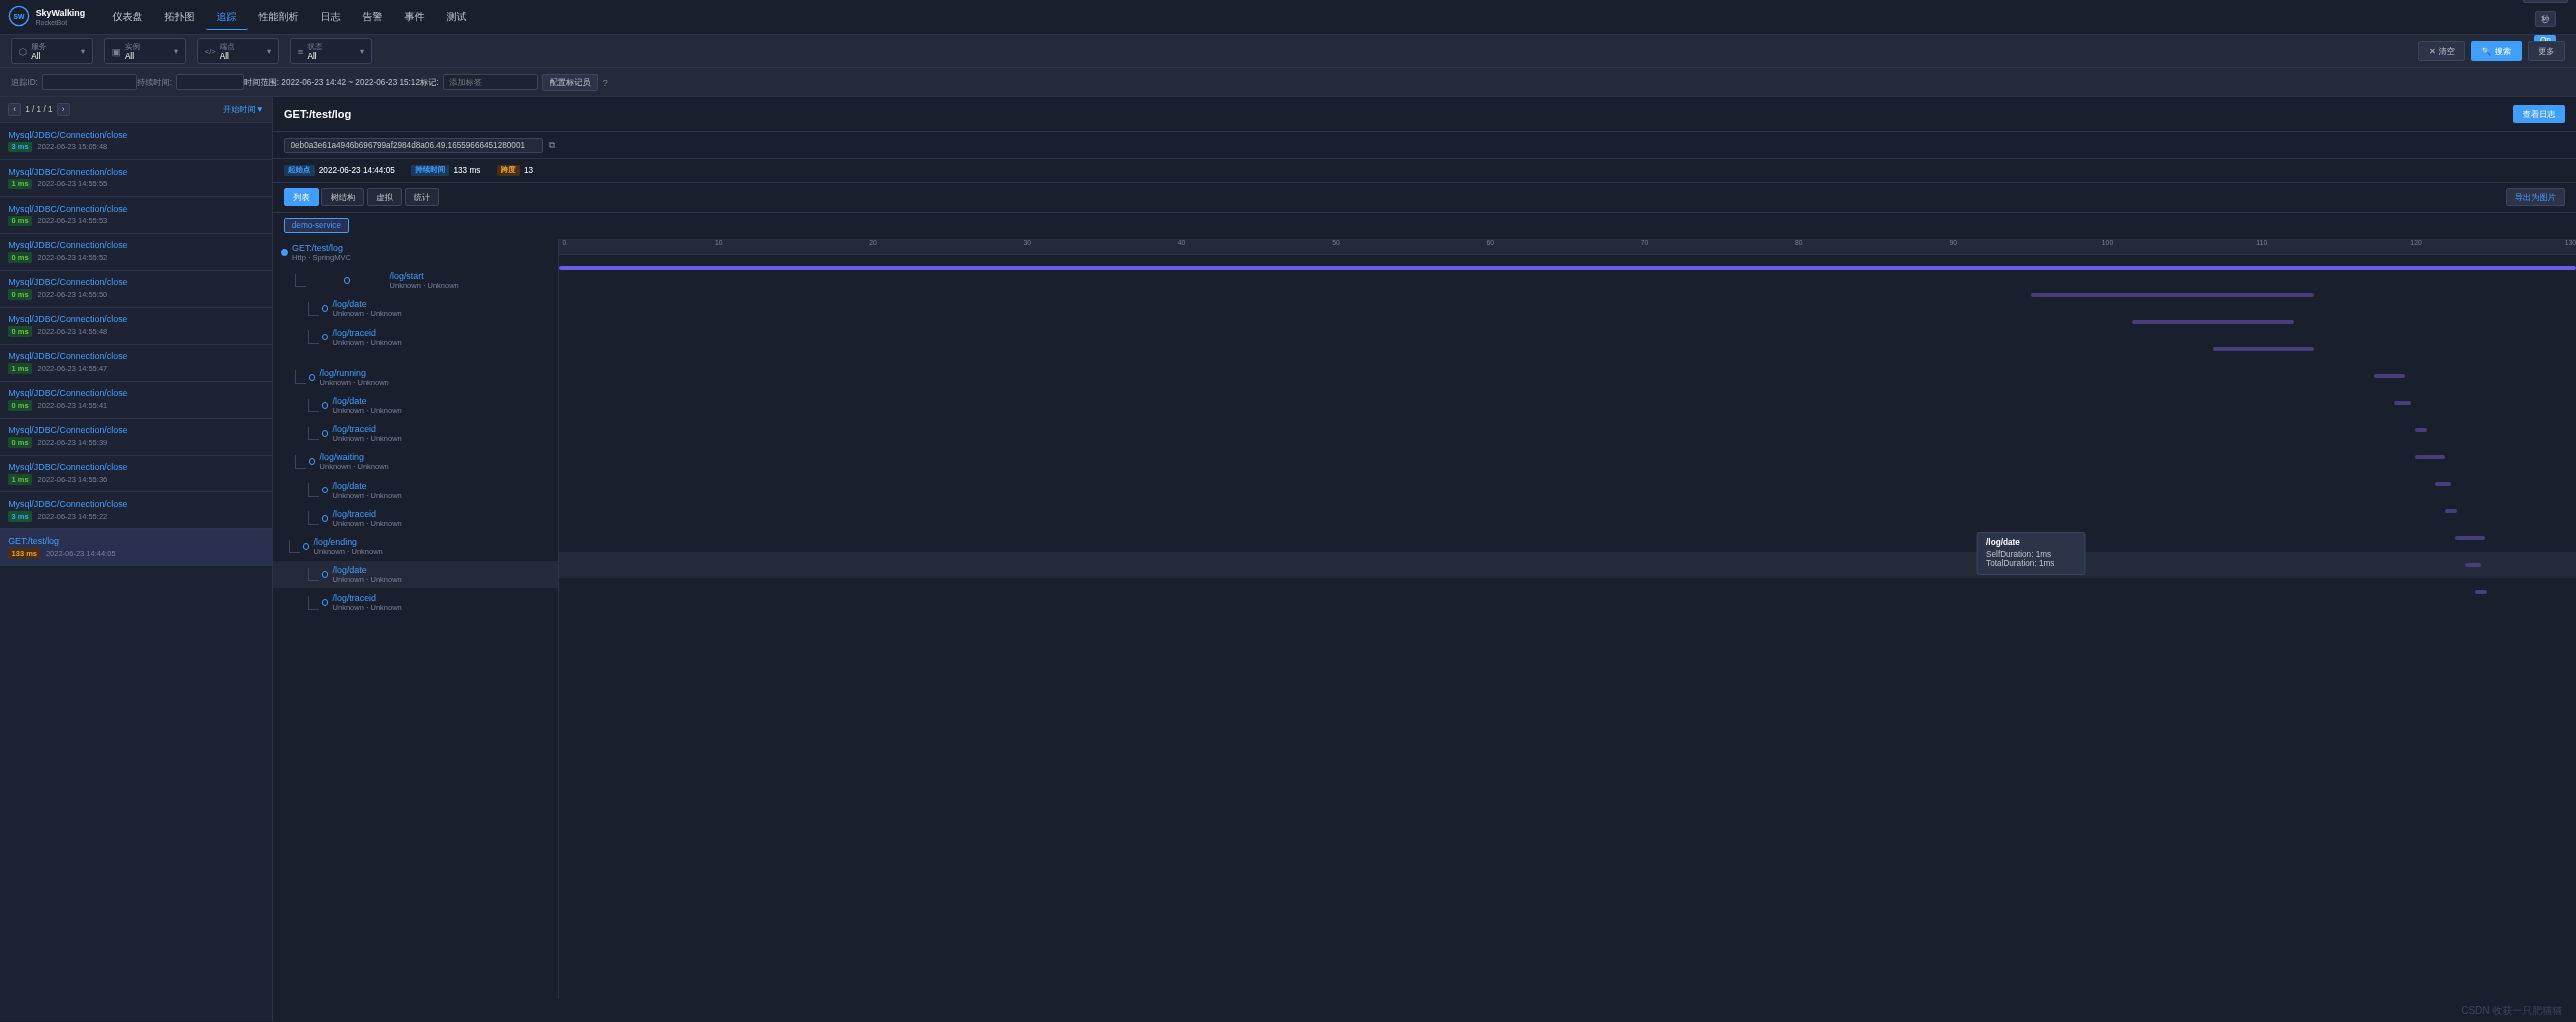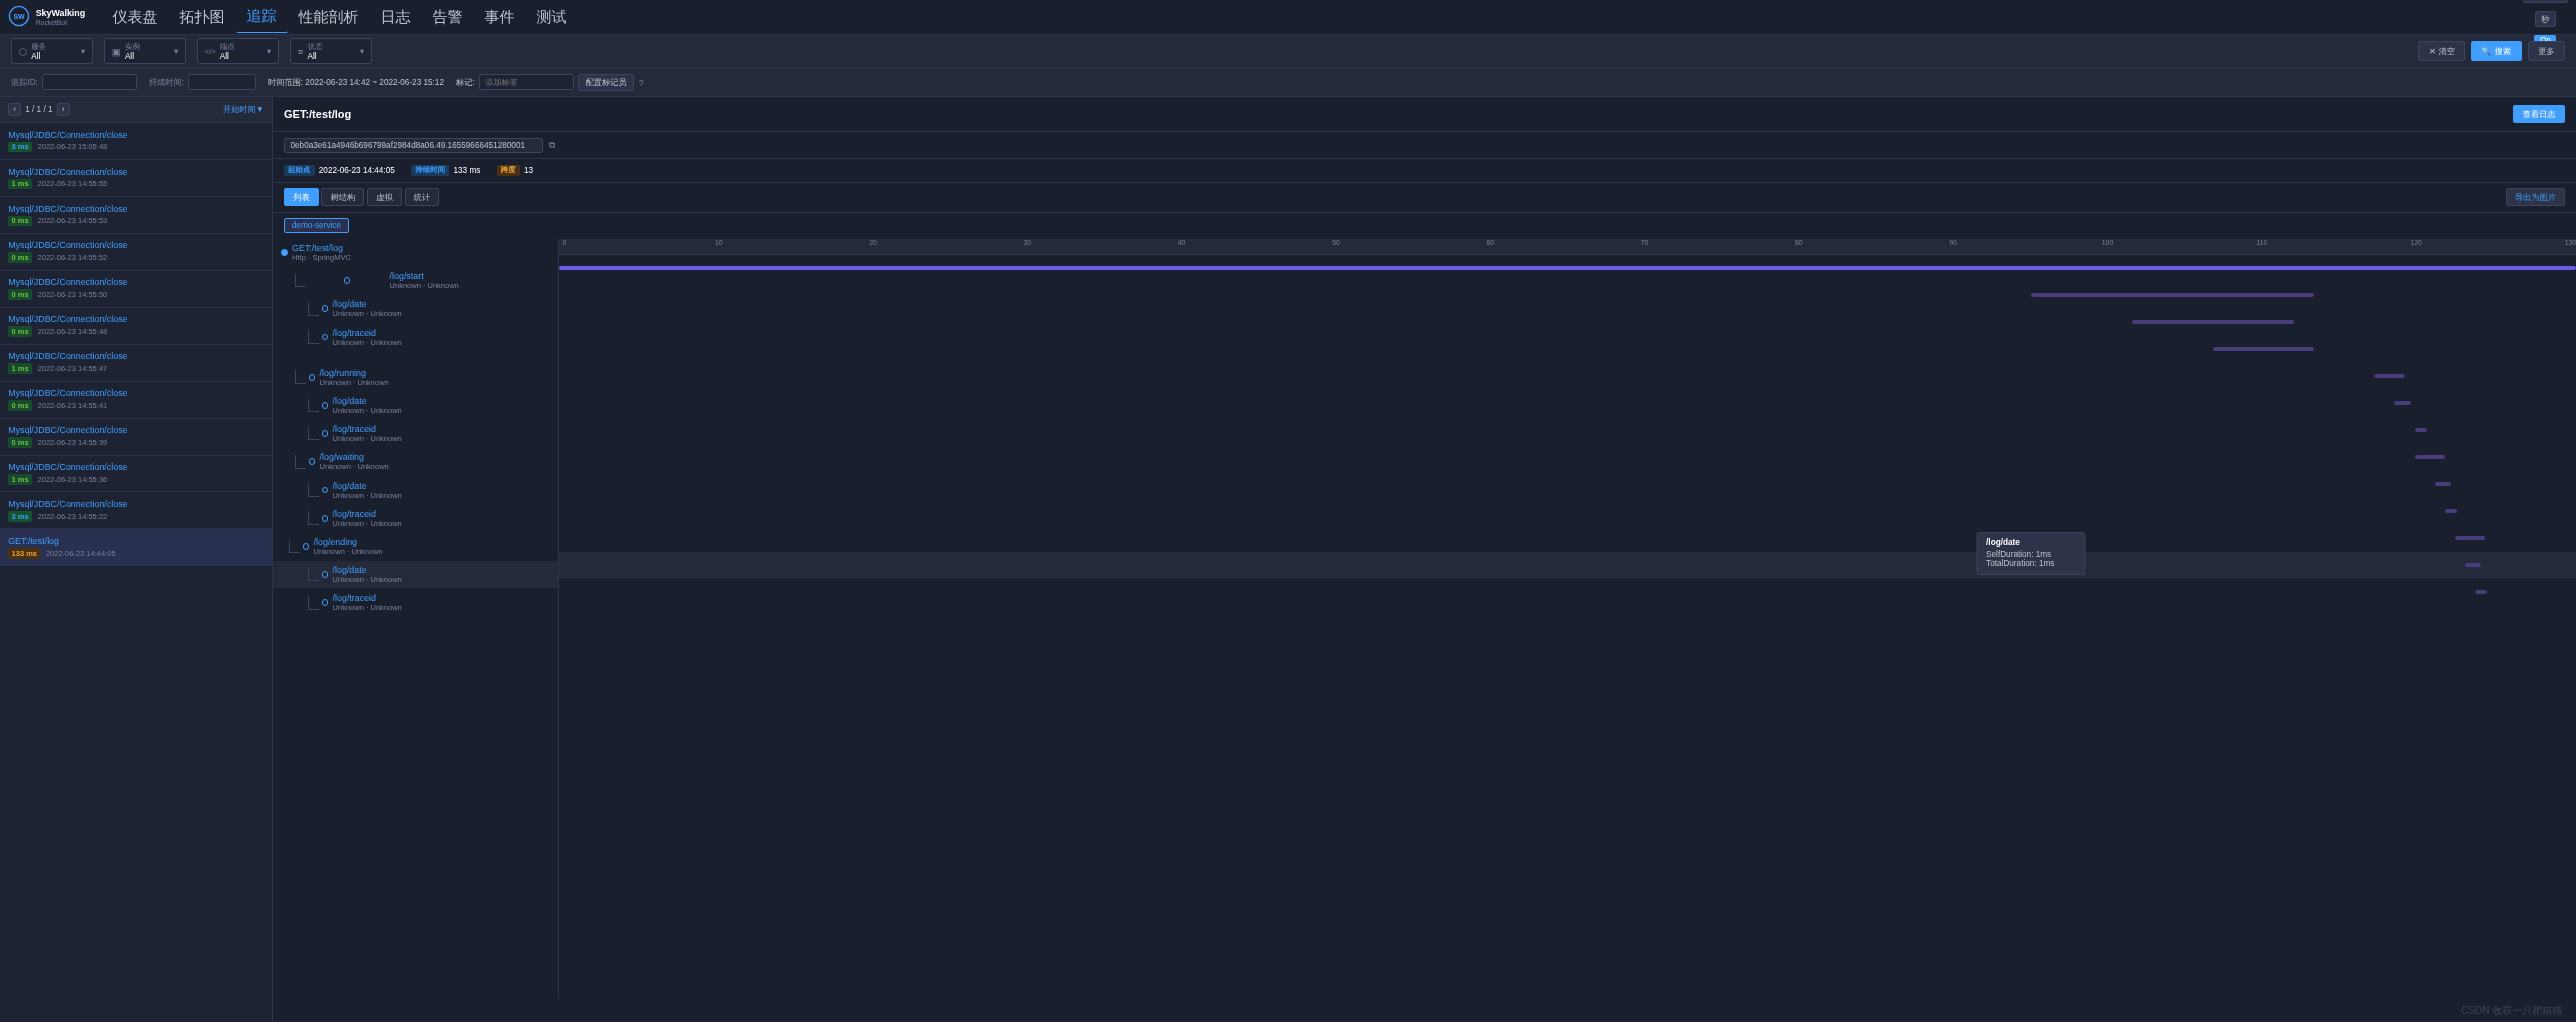--- a/index.html
+++ b/index.html
@@ -19,21 +19,21 @@
       align-items: center;
       margin-right: 16.4px;
     }
     .logo-text { color: #fff; font-size: 8.9px; font-weight: bold; line-height: 1.2; }
     .logo-sub { color: #7a8099; font-size: 6.8px; }
     .nav-items { display: flex; align-items: center; flex: 1; }
     .nav-item {
       color: #c0c4cc;
       padding: 5.5px 11px;
       cursor: pointer;
-      font-size: 15px;
+      font-size: 10px;
       border-radius: 2px;
     }
     .nav-item.active { color: #409eff; border-bottom: 1.4px solid #409eff; }
     .nav-right {
       display: flex;
       align-items: center;
       gap: 8.2px;
       margin-left: auto;
       color: #c0c4cc;
       font-size: 8.2px;
@@ -93,21 +93,21 @@
     .btn-clear { background: #2d3348; border: 0.7px solid #3d4460; color: #c0c4cc; padding: 3.4px 9.5px; border-radius: 2px; cursor: pointer; font-size: 8.2px; display: flex; align-items: center; gap: 2.7px; }
     .btn-search { background: #409eff; border: none; color: #fff; padding: 3.4px 11px; border-radius: 2px; cursor: pointer; font-size: 8.2px; display: flex; align-items: center; gap: 2.7px; }
     .btn-more { background: #2d3348; border: 0.7px solid #3d4460; color: #c0c4cc; padding: 3.4px 9.5px; border-radius: 2px; cursor: pointer; font-size: 8.2px; }
 
     
     .search-bar {
       background: #252a3a;
       padding: 5.5px 11px;
       display: flex;
       align-items: center;
-      gap: 12px;
+      gap: 0;
       border-bottom: 0.7px solid #2d3348;
     }
     .search-field {
       display: flex;
       align-items: center;
       gap: 4.1px;
       font-size: 8.2px;
     }
     .search-field label { color: #7a8099; white-space: nowrap; }
     .search-input {

